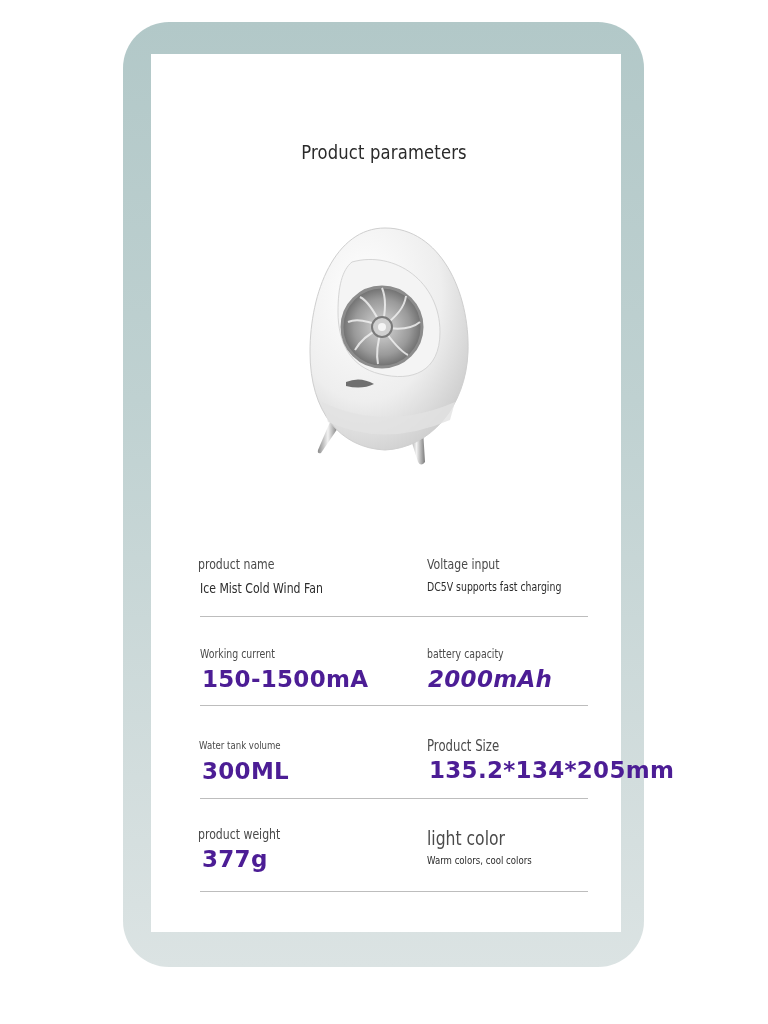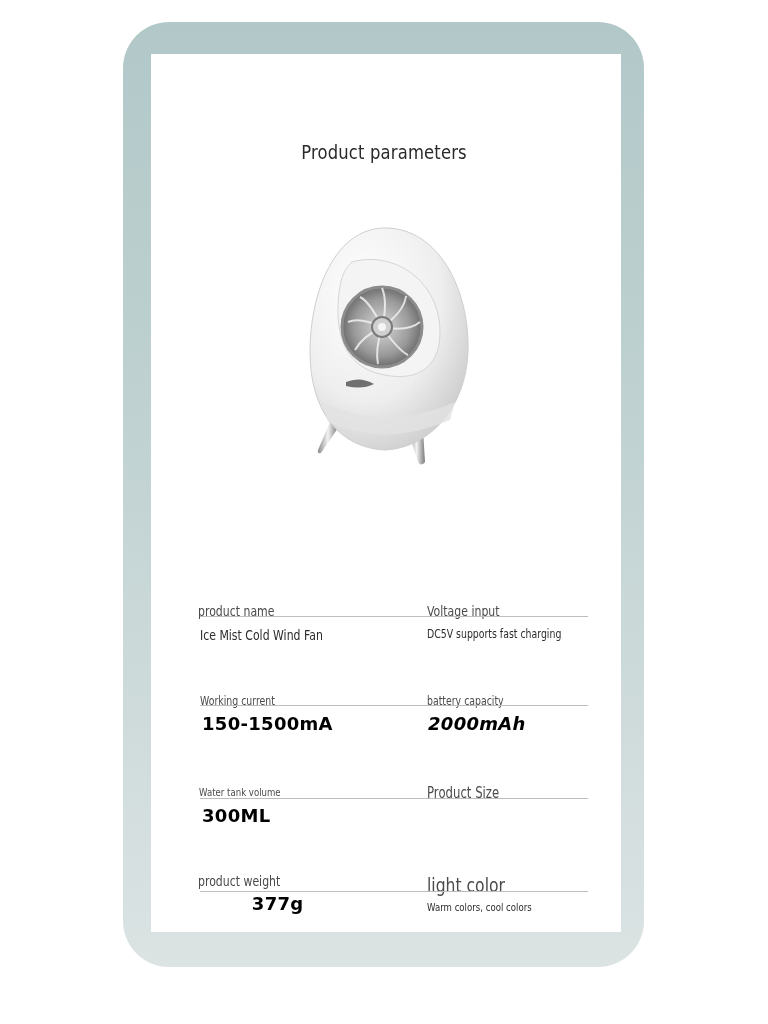--- a/index.html
+++ b/index.html
@@ -19,34 +19,34 @@
   .title {
     position:absolute; left:0; width:768px; top:140px; text-align:center;
     font-family:"DejaVu Sans", sans-serif; font-size:20px; color:#2a2a2a;
     transform: scaleX(0.82); transform-origin:center;
     letter-spacing:0.2px;
   }
   .product {
     position:absolute; left:300px; top:222px; width:170px; height:250px;
   }
   .row { position:absolute; left:198px; width:390px; }
-  .cell { position:absolute; top:0;margin-top:47px; }
+  .cell { position:absolute; top:0; }
   .cell.left { left:0; }
   .cell.right { left:229px; }
   .lbl {
     font-family:"DejaVu Sans", sans-serif; color:#4a4a4a; white-space:nowrap;
     transform: scaleX(0.78); transform-origin:left center; display:block;
   }
   .val-sm {
     font-family:"DejaVu Sans", sans-serif; color:#2c2c2c; white-space:nowrap;
     transform: scaleX(0.78); transform-origin:left center; display:block;
   }
   .val-lg {
-    font-family:"DejaVu Sans", sans-serif; font-weight:bold; color:#000000; white-space:nowrap;
-    font-size:18px; display:block; letter-spacing:0.3px;
+    font-family:"DejaVu Sans", sans-serif; font-weight:bold; color:#4c1d95; white-space:nowrap;
+    font-size:23px; display:block; letter-spacing:0.3px;
   }
   .divider {
     position:absolute; left:200px; width:388px; height:1px; background:#bdbdbd;
   }
 </style>
 </head>
 <body>
 
 <div class="frame"></div>
 <div class="panel"></div>
@@ -124,27 +124,28 @@
 </div>
 <div class="divider" style="top:705px;"></div>
 
 <div class="row" style="top:737px;">
   <div class="cell left">
     <span class="lbl" style="font-size:11px; margin-left:1px; margin-top:2px;">Water tank volume</span>
     <span class="val-lg" style="margin-top:6px; margin-left:4px;">300ML</span>
   </div>
   <div class="cell right">
     <span class="lbl" style="font-size:15px;">Product Size</span>
+    <span class="val-lg" style="margin-top:2px; margin-left:2px;">135.2*134*205mm</span>
   </div>
 </div>
 <div class="divider" style="top:798px;"></div>
 
 <div class="row" style="top:826px;">
   <div class="cell left">
     <span class="lbl" style="font-size:14px;">product weight</span>
-    <span class="val-lg" style="margin-top:4px; margin-left:4px;text-align:right;">377g</span>
+    <span class="val-lg" style="margin-top:4px; margin-left:4px;">377g</span>
   </div>
   <div class="cell right">
     <span class="lbl" style="font-size:20px;">light color</span>
     <span class="val-sm" style="font-size:11px; margin-top:4px;">Warm colors, cool colors</span>
   </div>
 </div>
 <div class="divider" style="top:891px;"></div>
 
 </body></html>

